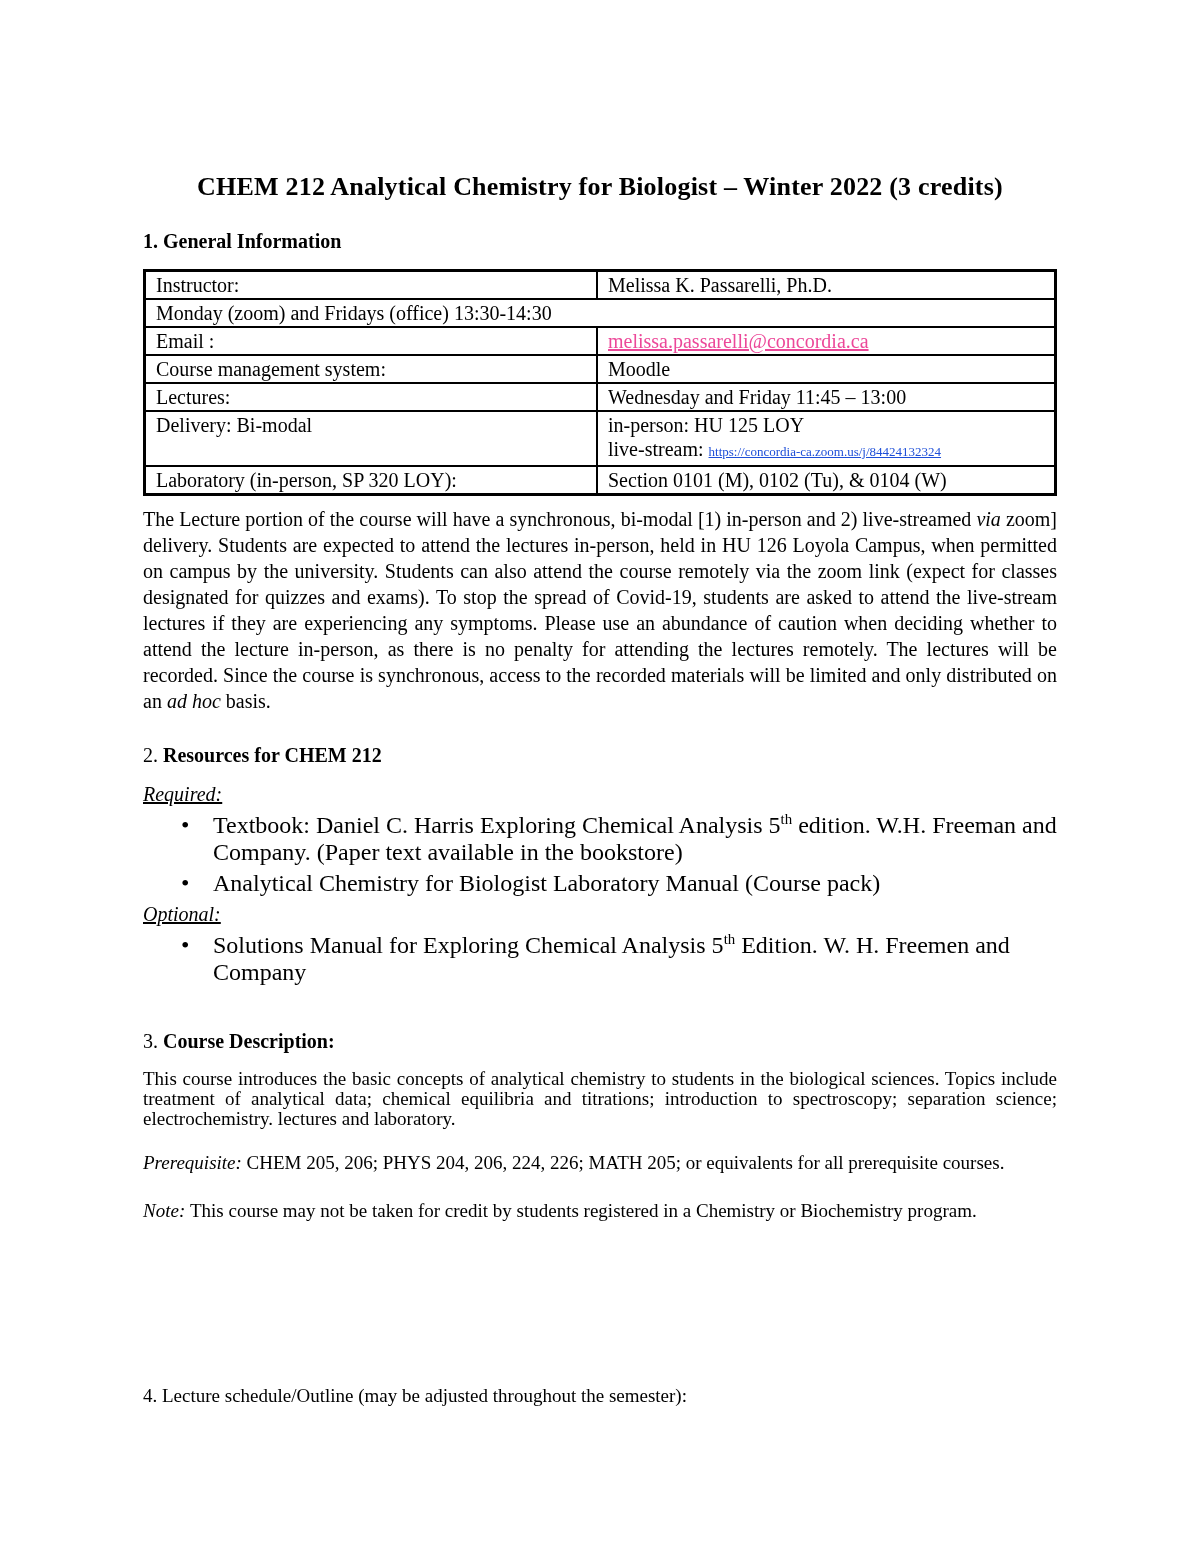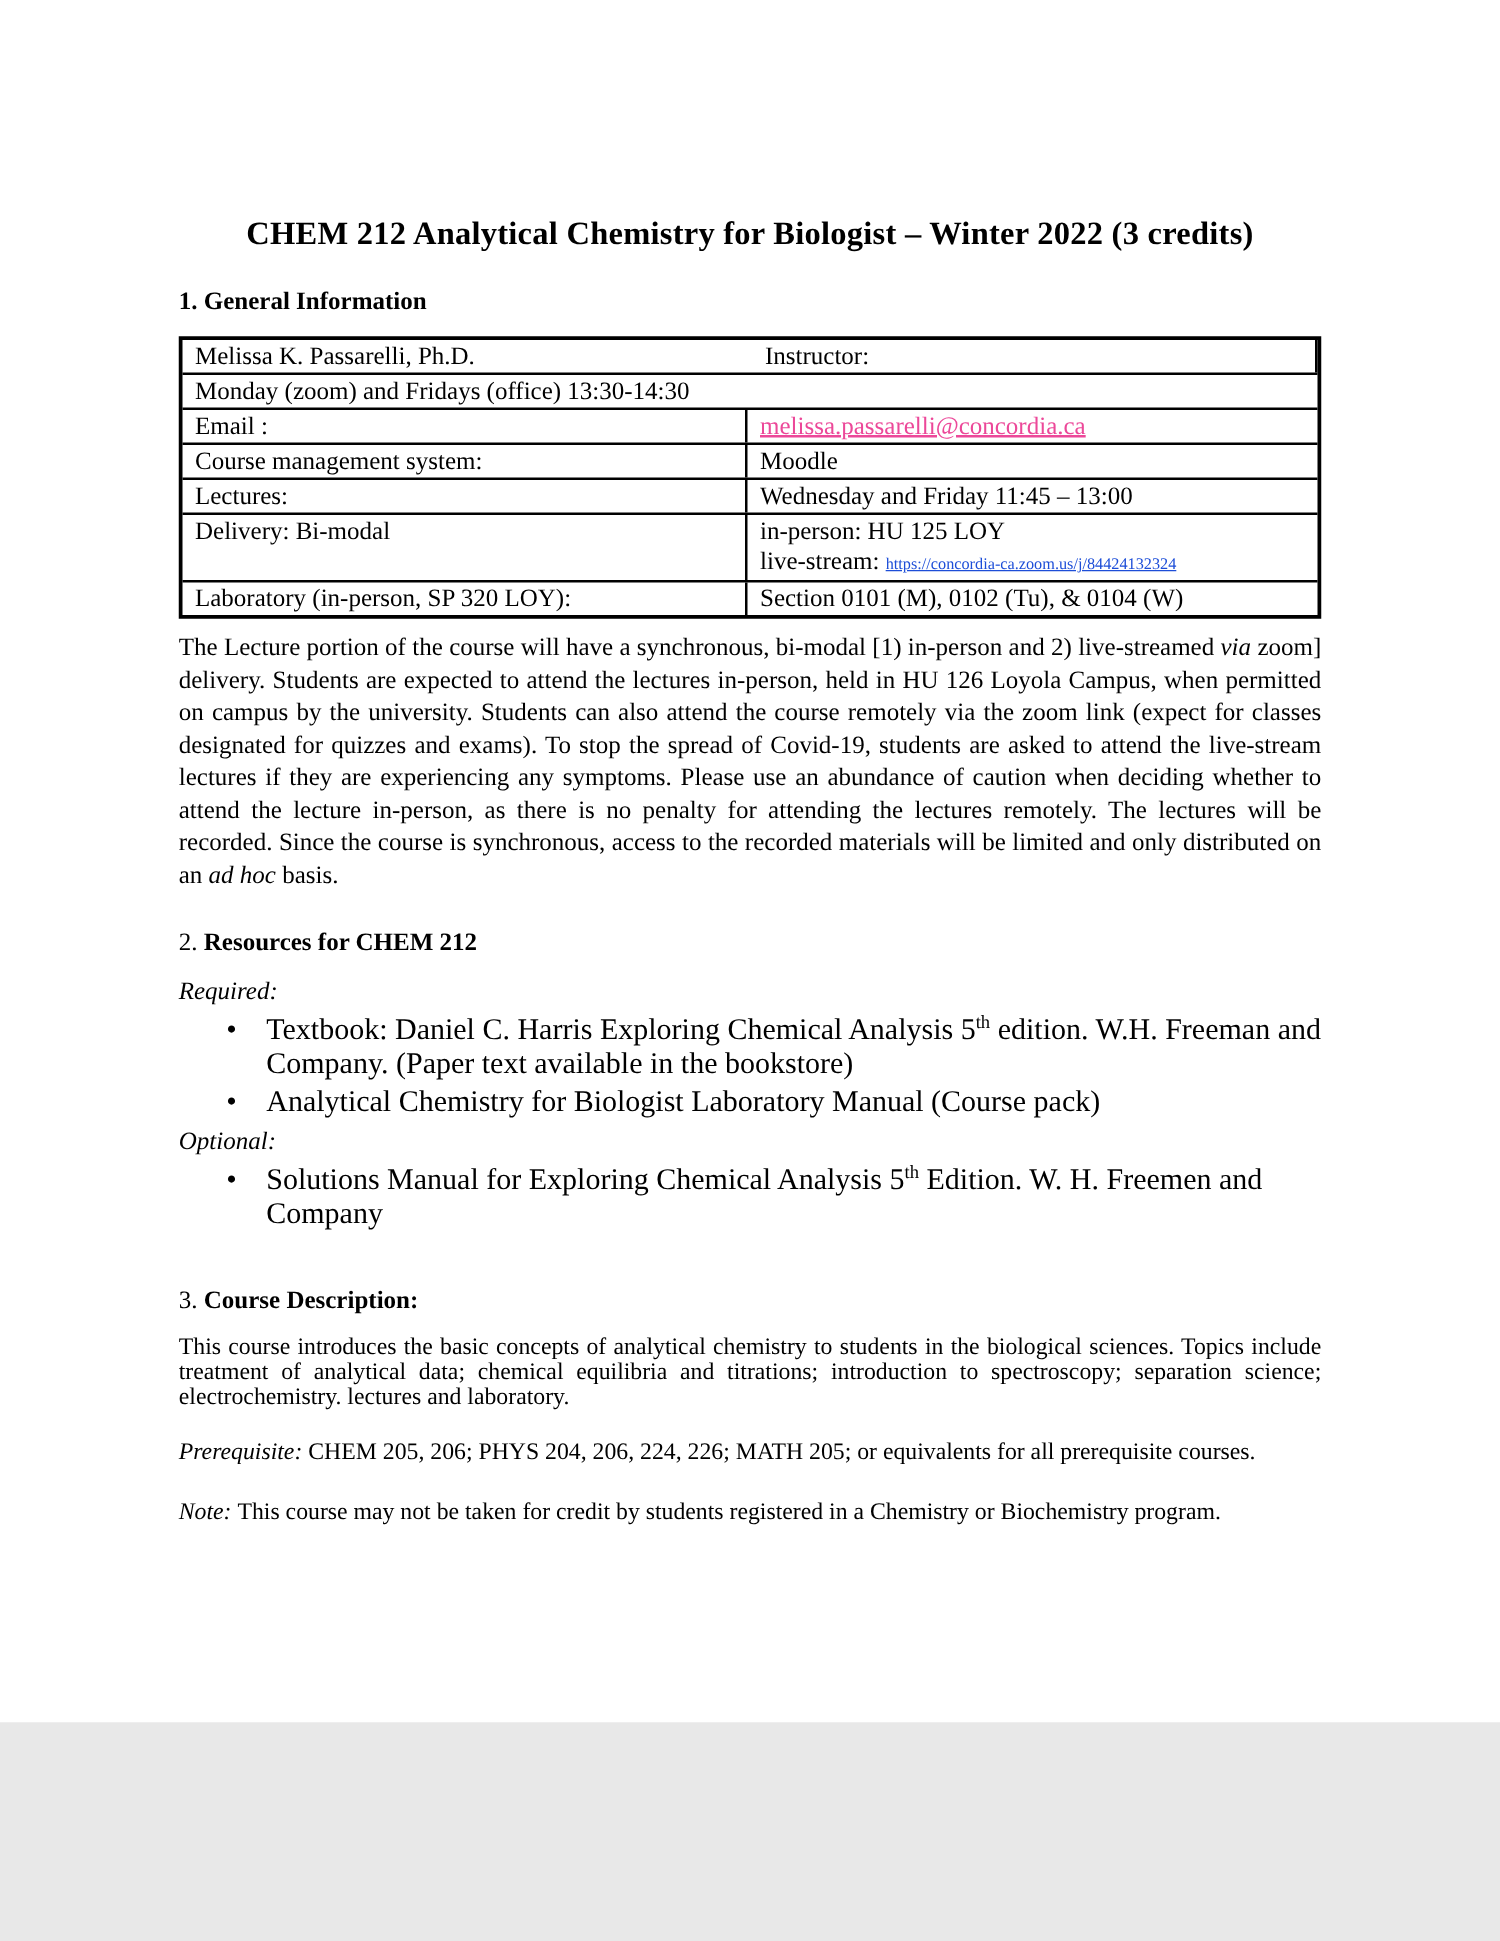--- a/index.html
+++ b/index.html
@@ -1,19 +1,19 @@
 <!DOCTYPE html>
 <html><head>
 <meta charset="utf-8">
 <style>
   * { box-sizing: border-box; }
   html, body { margin: 0; padding: 0; background: #e8e8e8; }
   .page {
     width: 1200px;
-    height: 1378px;
+    height: 1553px;
     margin: 0 auto;
     background: #ffffff;
     color: #000000;
     font-family: "Liberation Serif", serif;
     padding: 172px 143px 0 143px;
     overflow: hidden;
     position: relative;
   }
   .doc-title {
     font-size: 26px;
@@ -62,20 +62,21 @@
     font-size: 20px;
     line-height: 26px;
     text-align: justify;
     margin: 10px 0 0 0;
   }
   sup { font-size: 0.62em; line-height: 0; }
   .label-line {
     font-size: 20px;
     font-style: italic;
     margin: 14px 0 6px 0;
+    text-decoration: underline;
   }
   .bullet-list { margin: 4px 0 0 0; }
   .bullet-item {
     position: relative;
     padding-left: 70px;
     font-size: 24px;
     line-height: 27px;
     margin: 0 0 4px 0;
   }
   .bullet-item::before {
@@ -107,22 +108,22 @@
 
 <div class="page">
 
   <h1 class="doc-title">CHEM 212 Analytical Chemistry for Biologist – Winter 2022 (3 credits)</h1>
 
   <h2 class="h-sec"><span style="font-weight: bold;">1. General Information</span></h2>
 
   <div class="gtable">
 
     <div class="trow">
+      <div class="tcell tlabel">Instructor:</div>
       <div class="tcell tvalue">Melissa K. Passarelli, Ph.D.</div>
-      <div class="tcell tlabel">Instructor:</div>
     </div>
 
     <div class="trow">
       <div class="tcell tvalue">Monday (zoom) and Fridays (office) 13:30-14:30</div>
     </div>
 
     <div class="trow">
       <div class="tcell tlabel">Email :</div>
       <div class="tcell tvalue">
         <a class="doc-link">melissa.passarelli@concordia.ca</a>

